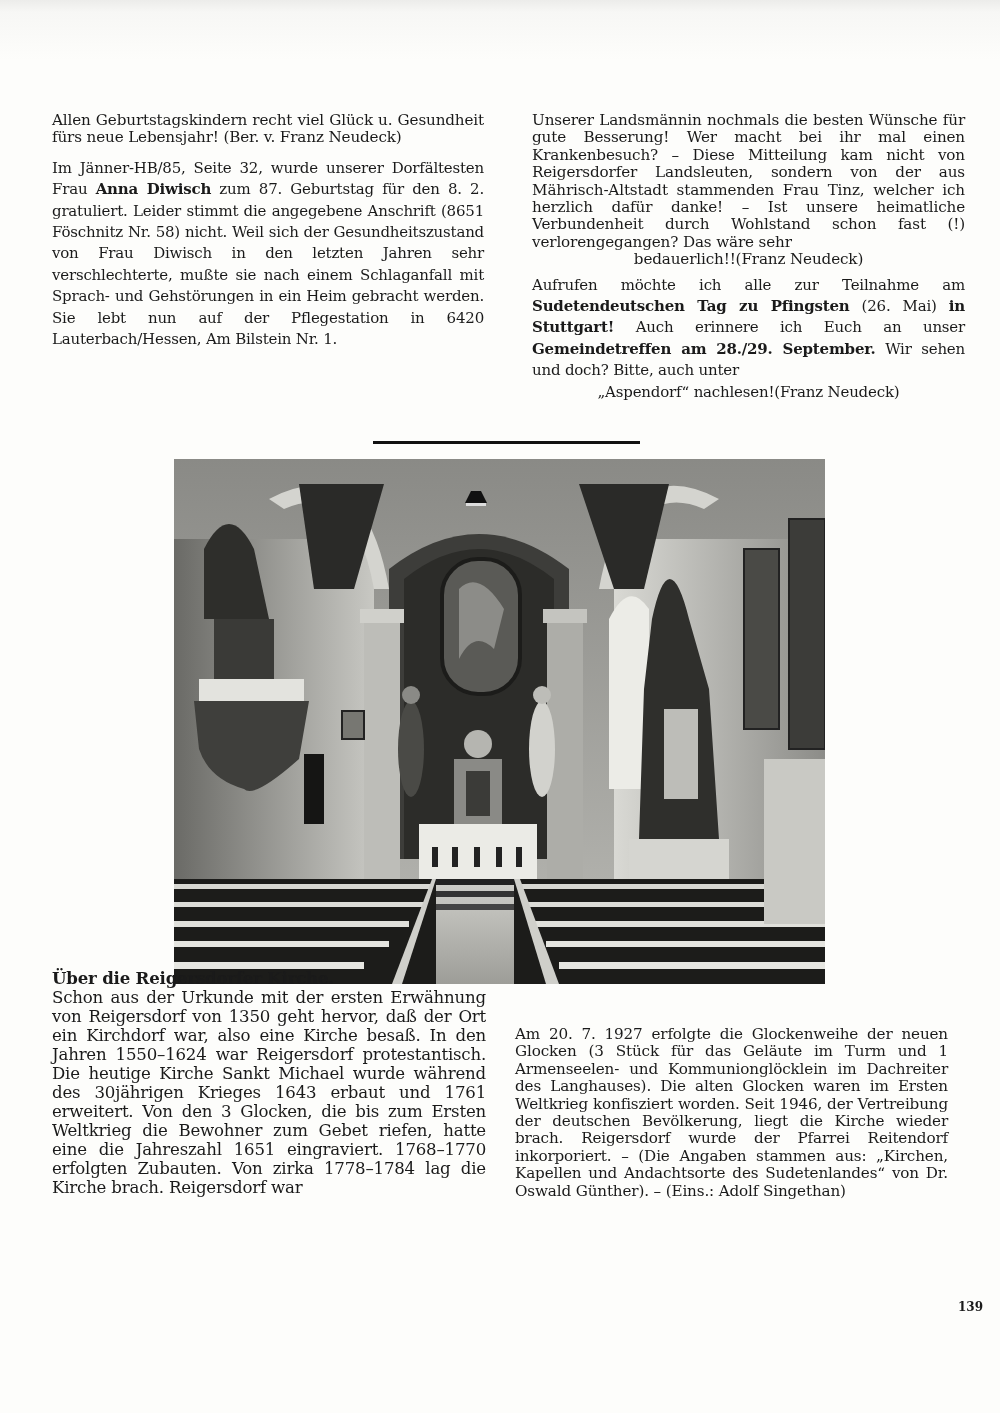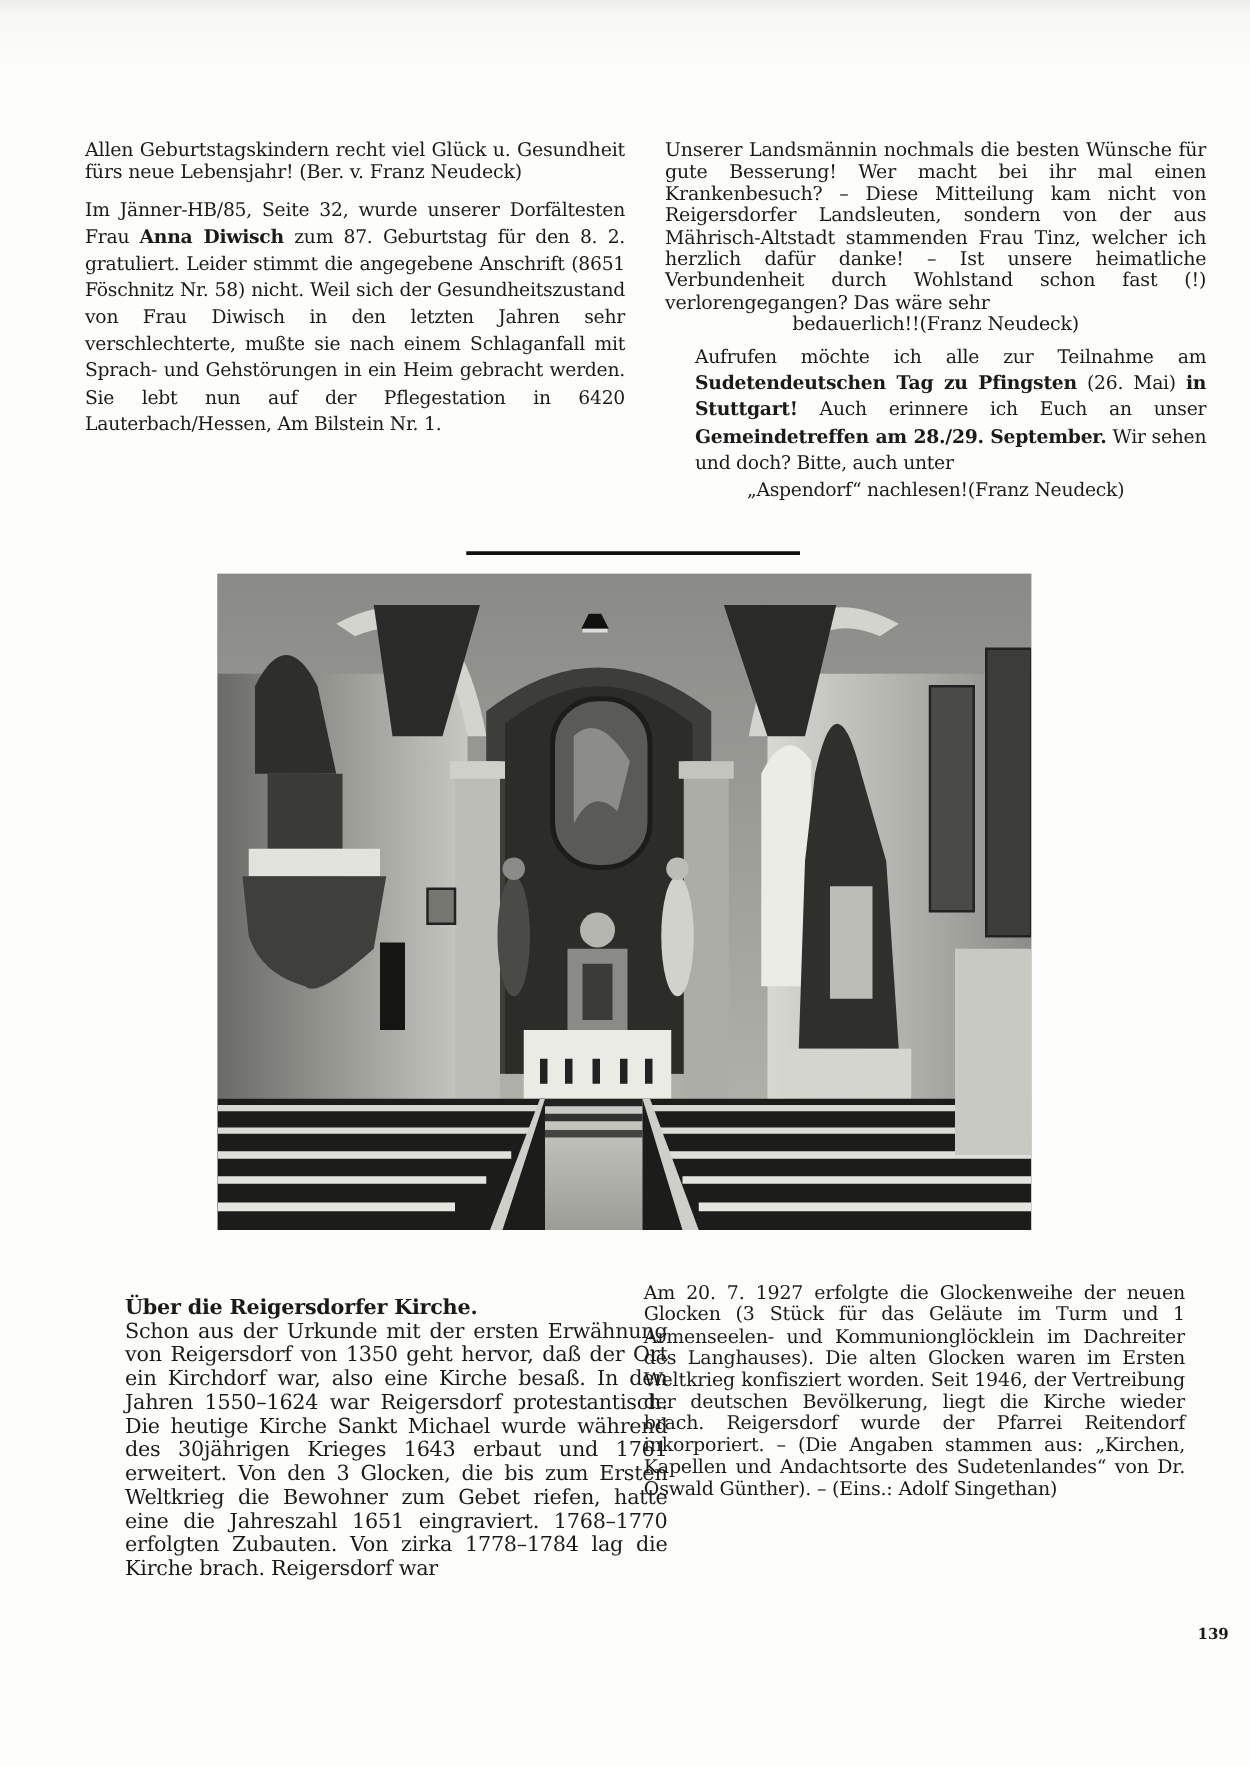--- a/index.html
+++ b/index.html
@@ -30,32 +30,32 @@
   }
   .photo svg { display: block; }
   .pagenum { position: absolute; left: 958px; top: 1300px; font-size: 12px; font-weight: bold; }
   .heading { font-weight: bold; }
 </style>
 </head>
 <body>
 
 <div class="topshadow"></div>
 
-<div class="col" style="left:68px; top:112px; width:432px;">
+<div class="col" style="left:52px; top:112px; width:432px;">
   <p class="small">Allen Geburtstagskindern recht viel Glück u. Gesundheit fürs neue Lebensjahr! (Ber. v. Franz Neudeck)</p>
   <p class="large" style="margin-top:11px;"><span>Im Jänner-HB/85, Seite 32, wurde unserer Dorfältesten Frau </span><b>Anna Diwisch</b><span> zum 87. Geburtstag für den 8. 2. gratuliert. Leider stimmt die angegebene Anschrift (8651 Föschnitz Nr. 58) nicht. Weil sich der Gesundheitszustand von Frau Diwisch in den letzten Jahren sehr verschlechterte, mußte sie nach einem Schlaganfall mit Sprach- und Gehstörungen in ein Heim gebracht werden. Sie lebt nun auf der Pflegestation in 6420 Lauterbach/Hessen, Am Bilstein Nr. 1.</span></p>
 </div>
 
 <div class="col" style="left:532px; top:112px; width:433px;">
   <p class="small"><span>Unserer Landsmännin nochmals die besten Wünsche für gute Besserung! Wer macht bei ihr mal einen Krankenbesuch? – Diese Mitteilung kam nicht von Reigersdorfer Landsleuten, sondern von der aus Mährisch-Altstadt stammenden Frau Tinz, welcher ich herzlich dafür danke! – Ist unsere heimatliche Verbundenheit durch Wohlstand schon fast (!) verlorengegangen? Das wäre sehr</span></p>
   <div class="small sig">
     <span>bedauerlich!!</span>
     <span>(Franz Neudeck)</span>
   </div>
-  <p class="large" style="margin-top:6px;margin-left:24px;"><span>Aufrufen möchte ich alle zur Teilnahme am </span><b>Sudetendeutschen Tag zu Pfingsten</b><span> (26. Mai) </span><b>in Stuttgart!</b><span> Auch erinnere ich Euch an unser </span><b>Gemeindetreffen am 28./29. September.</b><span> Wir sehen und doch? Bitte, auch unter</span></p>
+  <p class="large" style="margin-top:6px;"><span>Aufrufen möchte ich alle zur Teilnahme am </span><b>Sudetendeutschen Tag zu Pfingsten</b><span> (26. Mai) </span><b>in Stuttgart!</b><span> Auch erinnere ich Euch an unser </span><b>Gemeindetreffen am 28./29. September.</b><span> Wir sehen und doch? Bitte, auch unter</span></p>
   <div class="large sig">
     <span>„Aspendorf“ nachlesen!</span>
     <span>(Franz Neudeck)</span>
   </div>
 </div>
 
 <div class="divider"></div>
 
 <div class="photo" title="Schwarzweißfoto: Kirchenschiff mit Bänken, Hochaltar, Kanzel und Seitenaltar">
   <svg width="651" height="525" viewBox="0 0 651 525" xmlns="http://www.w3.org/2000/svg">
@@ -157,21 +157,21 @@
       <rect x="360" y="462" width="291" height="6" fill="#e0e0db"></rect>
       <rect x="372" y="482" width="279" height="6" fill="#e4e4df"></rect>
       <rect x="385" y="503" width="266" height="7" fill="#e6e6e1"></rect>
       <path d="M340 420 L346 420 L385 525 L372 525 Z" fill="#cfcfca"></path>
     </g>
 
     <rect x="590" y="300" width="61" height="165" fill="#c9c9c4"></rect>
   </svg>
 </div>
 
-<div class="col mid" style="left:52px; top:1036px; width:434px;margin-left:48px;">
+<div class="col mid" style="left:52px; top:969px; width:434px;">
   <p class="heading">Über die Reigersdorfer Kirche.</p>
   <p>Schon aus der Urkunde mit der ersten Erwähnung von Reigersdorf von 1350 geht hervor, daß der Ort ein Kirchdorf war, also eine Kirche besaß. In den Jahren 1550–1624 war Reigersdorf protestantisch. Die heutige Kirche Sankt Michael wurde während des 30jährigen Krieges 1643 erbaut und 1761 erweitert. Von den 3 Glocken, die bis zum Ersten Weltkrieg die Bewohner zum Gebet riefen, hatte eine die Jahreszahl 1651 eingraviert. 1768–1770 erfolgten Zubauten. Von zirka 1778–1784 lag die Kirche brach. Reigersdorf war</p>
 </div>
 
 <div class="col" style="left:515px; top:1018px; width:433px;">
   <p class="small" style="margin-top:8px;">Am 20. 7. 1927 erfolgte die Glockenweihe der neuen Glocken (3 Stück für das Geläute im Turm und 1 Armenseelen- und Kommunionglöcklein im Dachreiter des Langhauses). Die alten Glocken waren im Ersten Weltkrieg konfisziert worden. Seit 1946, der Vertreibung der deutschen Bevölkerung, liegt die Kirche wieder brach. Reigersdorf wurde der Pfarrei Reitendorf inkorporiert. – (Die Angaben stammen aus: „Kirchen, Kapellen und Andachtsorte des Sudetenlandes“ von Dr. Oswald Günther). – (Eins.: Adolf Singethan)</p>
 </div>
 
 <div class="pagenum">139</div>
 

